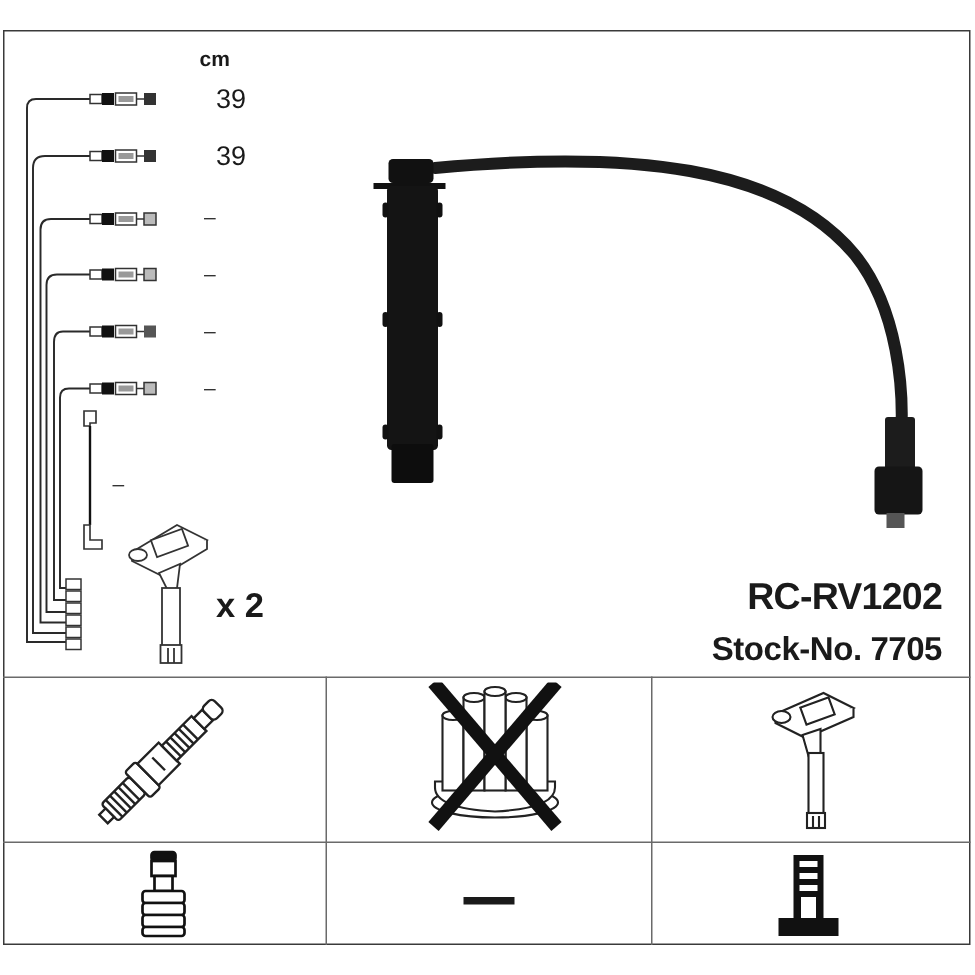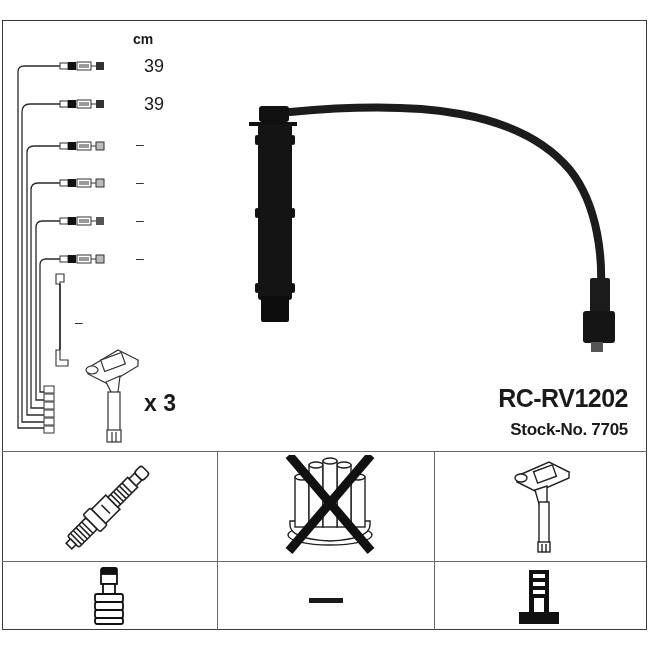--- a/index.html
+++ b/index.html
@@ -7,21 +7,21 @@
   .frame { position: absolute; left: 2px; top: 20px; width: 645px; height: 610px; border: 1.5px solid #3a3a3a; box-sizing: border-box; }
   .hline { position: absolute; left: 2px; width: 645px; height: 0; border-top: 1.5px solid #6a6a6a; }
   .vline { position: absolute; width: 0; border-left: 1.5px solid #6a6a6a; }
   .svgl { position: absolute; left: 0; top: 0; }
   .txt { position: absolute; color: #1a1a1a; white-space: nowrap; }
   .cm { left: 133px; top: 31px; font-size: 14px; font-weight: bold; }
   .len { font-size: 18px; left: 144px; }
   .dash { font-size: 14px; left: 136px; color: #333; }
   .qty { left: 144px; top: 390px; font-size: 23px; font-weight: bold; }
   .model { right: 22px; top: 384px; font-size: 25px; font-weight: bold; letter-spacing: -0.5px; }
-  .stock { right: 22px; top: 420px; font-size: 17px; font-weight: bold; letter-spacing: -0.3px; }
+  .stock { right: 22px; top: 420px; font-size: 22px; font-weight: bold; letter-spacing: -0.3px; }
   .cell { position: absolute; }
 </style>
 </head>
 <body>
 
 <div class="frame"></div>
 <div class="hline" style="top:451px"></div>
 <div class="hline" style="top:561px"></div>
 <div class="vline" style="left:217px; top:451px; height:179px"></div>
 <div class="vline" style="left:434px; top:451px; height:179px"></div>
@@ -117,21 +117,21 @@
 </svg>
 
 <div class="txt cm">cm</div>
 <div class="txt len" style="top:56px">39</div>
 <div class="txt len" style="top:94px">39</div>
 <div class="txt dash" style="top:136px">–</div>
 <div class="txt dash" style="top:174px">–</div>
 <div class="txt dash" style="top:212px">–</div>
 <div class="txt dash" style="top:250px">–</div>
 <div class="txt dash" style="top:314px; left:75px">–</div>
-<div class="txt qty">x 3</div>
+<div class="txt qty">x 2</div>
 
 <svg class="svgl" width="650" height="450" viewBox="0 0 650 450">
   <path d="M290 112 C 420 100, 520 110, 570 170 C 598 205, 604 260, 600 300" fill="none" stroke="#1c1c1c" stroke-width="8" stroke-linecap="round"></path>
   <rect x="259" y="106" width="30" height="16" rx="3" fill="#111"></rect>
   <rect x="249" y="122" width="48" height="4" fill="#111"></rect>
   <rect x="258" y="124" width="34" height="176" rx="3" fill="#141414"></rect>
   <rect x="261" y="296" width="28" height="26" rx="2" fill="#0d0d0d"></rect>
   <rect x="255" y="135" width="4" height="10" rx="2" fill="#111"></rect>
   <rect x="291" y="135" width="4" height="10" rx="2" fill="#111"></rect>
   <rect x="255" y="208" width="4" height="10" rx="2" fill="#111"></rect>

